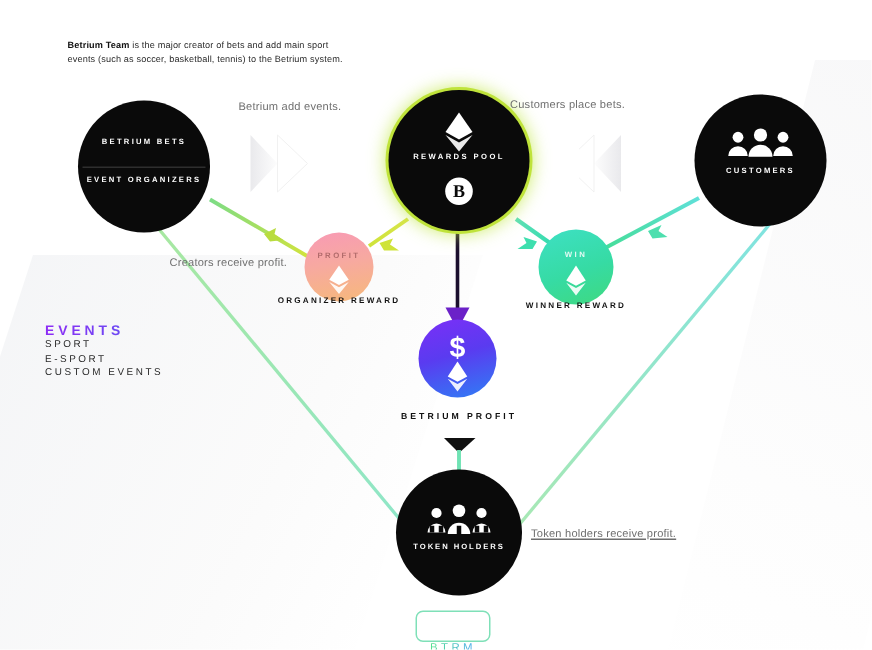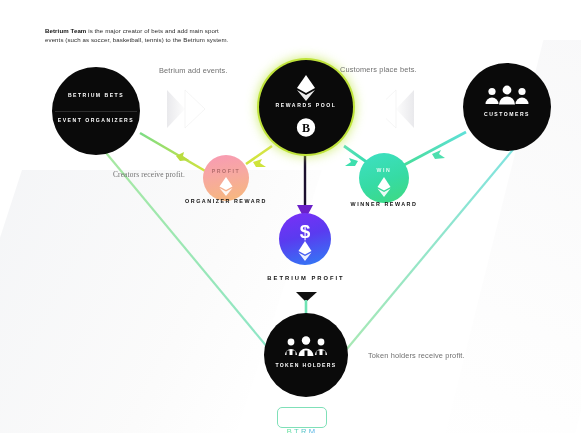--- a/index.html
+++ b/index.html
@@ -95,22 +95,22 @@
   #cap-win{left:334px;top:200px;width:100px;}
   #cap-bprofit{left:236px;top:274px;width:140px;letter-spacing:2px;font-size:5.8px;}
 
   
   .flow{
     position:absolute;color:#6f6f6f;font-size:7.4px;letter-spacing:.15px;
     white-space:nowrap;
   }
   #f-creators-add{left:159px;top:66px;}
   #f-cust-place{left:340px;top:65px;}
-  #f-creators-recv{left:113px;top:170px;font-family:Liberation Serif, serif;}
-  #f-token-recv{left:368px;top:351px;}
+  #f-creators-recv{left:113px;top:170px;}
+  #f-token-recv{left:354px;top:351px;text-decoration:underline;}
 
   
   #events{position:absolute;left:30px;top:215px;}
   #events .etitle{
     font-size:9.3px;font-weight:bold;letter-spacing:2.6px;
     background:linear-gradient(90deg,#8d2bf5 0%,#5b5bf2 100%);
     -webkit-background-clip:text;background-clip:text;color:transparent;
   }
   #events .eitem{
     font-size:6.6px;letter-spacing:1.7px;color:#2a2a2a;line-height:9.5px;
@@ -326,18 +326,24 @@
         <linearGradient id="cgr" x1="1" y1="0" x2="0" y2="0">
           <stop offset="0%" stop-color="#e9e9ec"></stop>
             <stop offset="100%" stop-color="#fdfdfd"></stop>
         </linearGradient>
       </defs>
       <polygon points="28,3 10,22 28,41" fill="url(#cgr)"></polygon>
       <polygon points="10,3 -10,22 10,41" fill="#fff" stroke="#efefef" stroke-width=".6"></polygon>
     </svg>
   </span>
 
+  <div id="events">
+    <div class="etitle">EVENTS</div>
+    <div class="eitem">SPORT</div>
+    <div class="eitem">E-SPORT</div>
+    <div class="eitem">CUSTOM EVENTS</div>
+  </div>
 
   <div id="btrm">
     <span>BTRM</span>
   </div>
 
 </div>
 
 </body></html>

